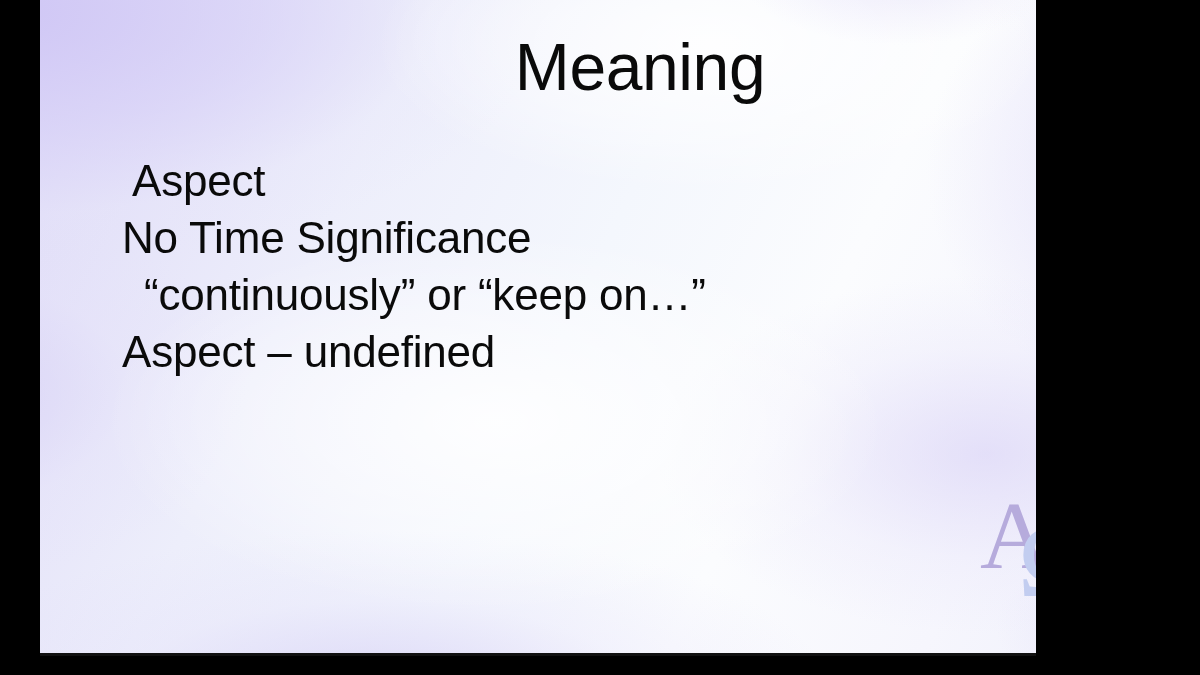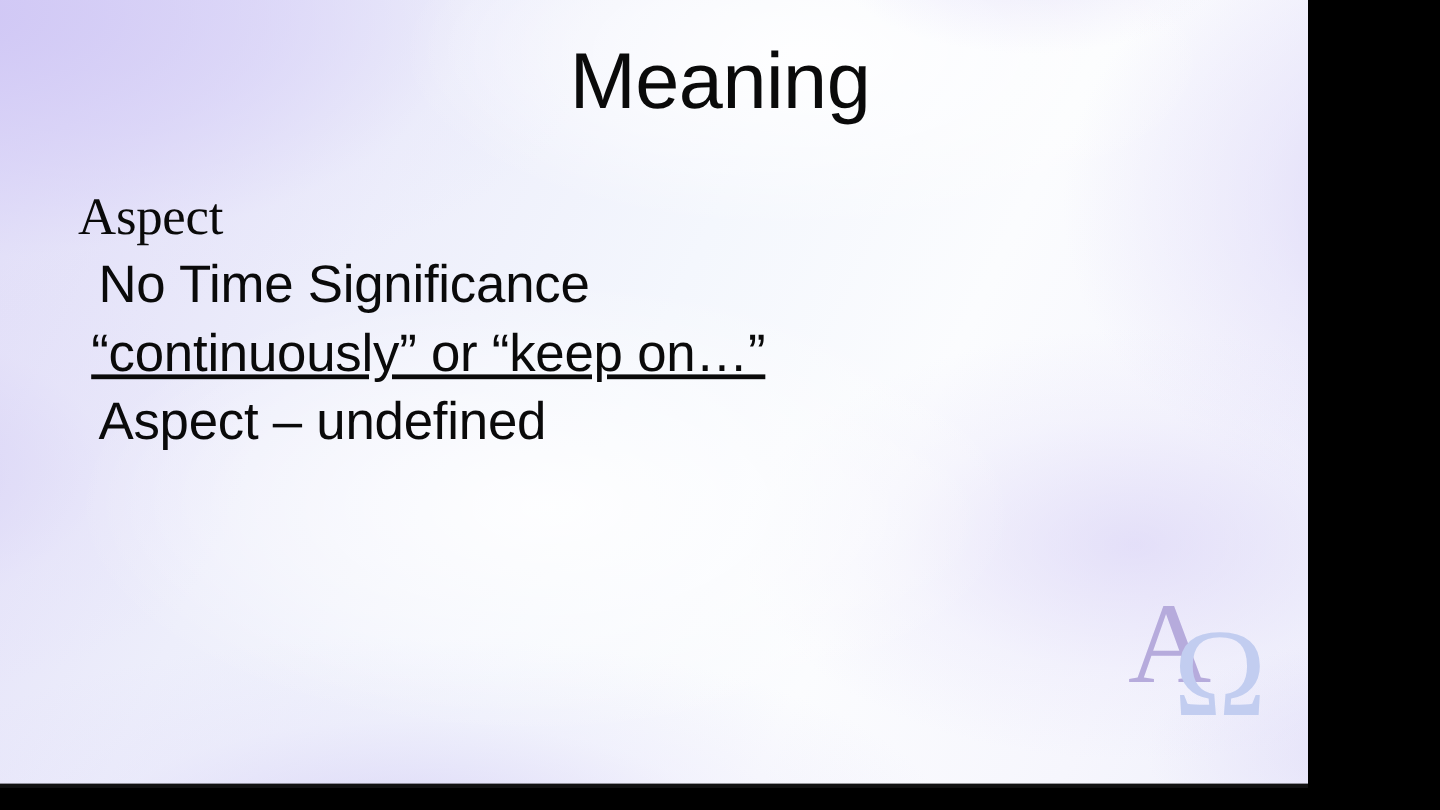--- a/index.html
+++ b/index.html
@@ -4,25 +4,26 @@
 <title>Meaning — Slide</title>
 <style>
   html, body {
     margin: 0;
     padding: 0;
     background: #000;
   }
 
   .screen {
     position: relative;
-    width: 1090px;
+    width: 996px;
     height: 675px;
     overflow: hidden;
     background: #000;
     font-family: "Liberation Sans", sans-serif;
+    margin-left: 40px;
   }
 
   
   .slide {
     position: absolute;
     left: 0;
     top: 0;
     width: 1200px;
     height: 656px;
     overflow: hidden;
@@ -135,23 +136,23 @@
   }
 
   .bullet-line {
     color: #0a0a0a;
     font-size: 44px;
     line-height: 57px;
     white-space: nowrap;
     letter-spacing: -0.2px;
   }
 
-  .lvl-1 { padding-left: 65px; font-family: Liberation Serif, serif; }
+  .lvl-1 { padding-left: 92px; }
   .lvl-2 { padding-left: 82px; }
-  .lvl-3 { padding-left: 76px; text-decoration: underline; }
+  .lvl-3 { padding-left: 104px; }
 
   
   .logo {
     position: absolute;
     left: 938px;
     top: 492px;
     width: 140px;
     height: 112px;
     pointer-events: none;
   }

